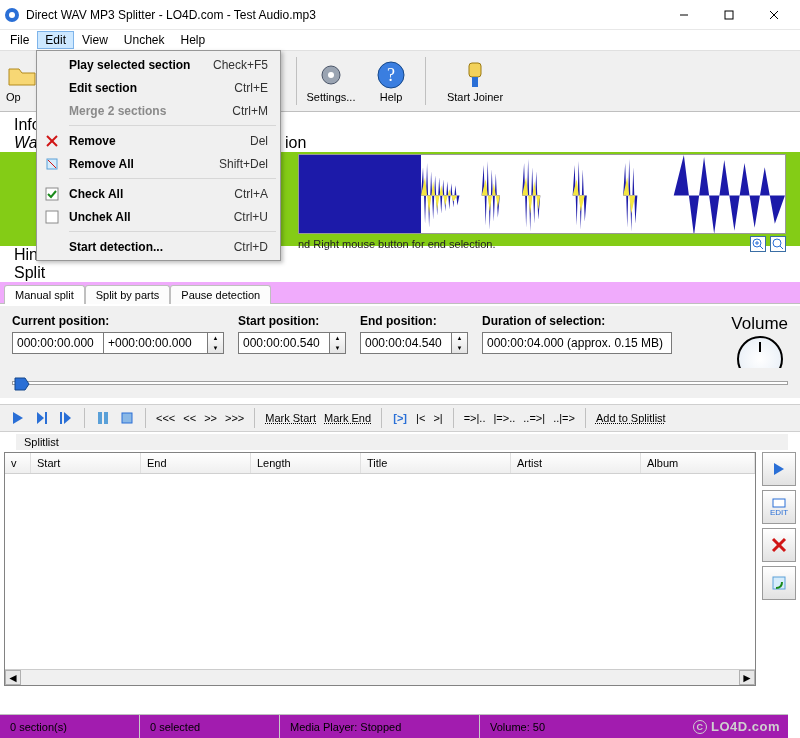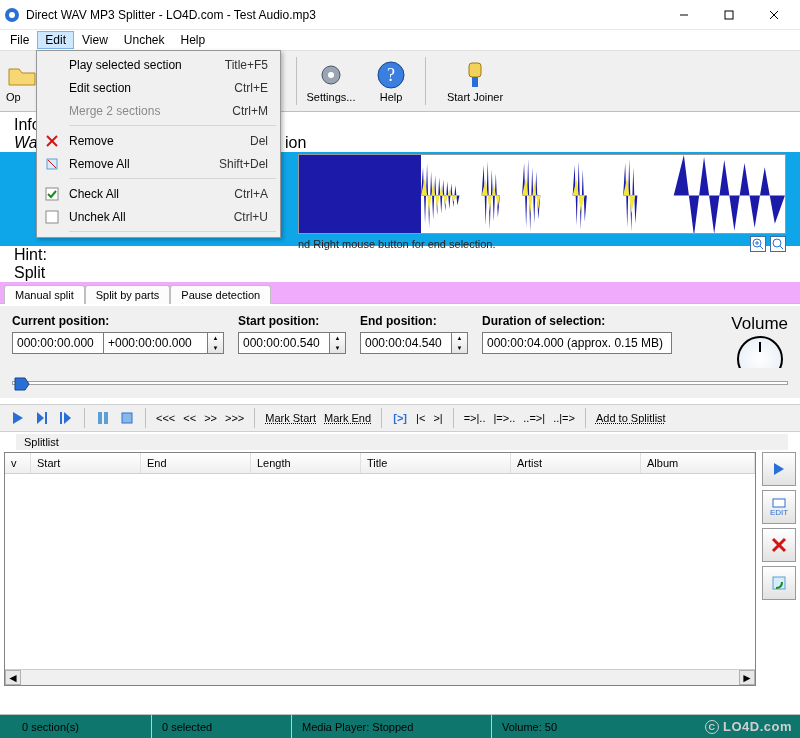--- a/index.html
+++ b/index.html
@@ -23,27 +23,27 @@
   .toolbtn { display: flex; flex-direction: column; align-items: center; justify-content: center; width: 60px; height: 58px; font-size: 11px; }
   .toolbtn.big { width: 90px; }
   .toolbtn .ticon { width: 32px; height: 32px; display: flex; align-items: center; justify-content: center; }
   .ticon svg { width: 32px; height: 32px; }
   .tool-sep { width: 1px; height: 48px; background: #c0c0c0; margin: 0 4px; }
 
   
   .dropdown { position: absolute; left: 36px; top: 50px; width: 245px; background: #f0f0f0; border: 1px solid #979797; box-shadow: 2px 2px 4px rgba(0,0,0,0.25); z-index: 50; padding: 2px; }
   .dd-row { display: flex; align-items: center; height: 23px; }
   .dd-ico { width: 26px; height: 22px; display: flex; align-items:center; justify-content:center; }
-  .dd-label { flex: 1; padding-left: 4px; }
+  .dd-label { flex: 1; padding-left: 4px; font-weight: bold; }
   .dd-sc { padding-right: 10px; color:#333; }
   .dd-sep { height: 1px; background: #d7d7d7; margin: 3px 2px 3px 30px; }
   .dd-row.disabled { color: #8a8a8a; }
 
   
-  .wave-panel { position: relative; height: 94px; background:#0ea5e9; }
+  .wave-panel { position: relative; height: 94px; background:#84cc16; }
   .wave-frame { position:absolute; left:298px; top:2px; right:14px; height:80px; border:1px solid #999; background:#fff; overflow:hidden; }
   .wave-sel { position:absolute; left:0; top:0; width:122px; height:100%; background:#1c1aa9; }
   .wave-cursor { position:absolute; left:122px; top:0; width:1px; height:100%; background:#f00; }
   .wave-time { position:absolute; left:130px; top:2px; font-size:11px; background:transparent; }
   .wave-right { position:absolute; left:122px; right:0; top:0; bottom:0; }
   .wave-hint { position:absolute; left:298px; top:86px; font-size:11px; color:#222; }
   .wave-zoom { position:absolute; right:14px; top:84px; display:flex; gap:4px; }
   .wave-zoom .zbtn { width:16px; height:16px; border:1px solid #3a6ea5; background:#fff; display:flex; align-items:center; justify-content:center; }
 
   
@@ -82,21 +82,21 @@
   .ghcell { border-right:1px solid #e0e0e0; padding:4px 6px; font-size:11px; background:linear-gradient(#fff,#efefef); }
   .grid-body { flex:1; background:#fff; }
   .grid-scroll { height:16px; background:#f0f0f0; border-top:1px solid #ccc; display:flex; }
   .grid-scroll .sc-l, .grid-scroll .sc-r { width:16px; display:flex; align-items:center; justify-content:center; border:1px solid #b0b0b0; background:#e8e8e8; }
   .grid-scroll .sc-track { flex:1; }
 
   .sidebtns { width:42px; display:flex; flex-direction:column; gap:4px; padding:0 4px; }
   .sidebtn { width:34px; height:34px; border:1px solid #9a9a9a; background:linear-gradient(#fff,#e2e2e2); display:flex; align-items:center; justify-content:center; }
 
   
-  .statusbar { position:absolute; bottom:0; left:0; right:0; height:24px; background:#0f766e; border-top:1px solid #bfbfbf; display:flex; align-items:center; font-size:11px;padding-left:12px; }
+  .statusbar { position:absolute; bottom:0; left:0; right:12px; height:24px; background:#a21caf; border-top:1px solid #bfbfbf; display:flex; align-items:center; font-size:11px; }
   .statusbar .cell { padding:0 10px; border-right:1px solid #c8c8c8; height:100%; display:flex; align-items:center; }
   .watermark { position:absolute; right:8px; bottom:4px; color:#cfcfcf; font-size:13px; font-weight:600; letter-spacing:0.5px; display:flex; align-items:center; gap:4px; }
   .watermark .c { border:1px solid #cfcfcf; border-radius:50%; width:14px; height:14px; display:flex; align-items:center; justify-content:center; font-size:9px; }
 
   
   .behind-label { position:absolute; font-size:16px; }
 </style>
 </head>
 <body>
 
@@ -172,21 +172,21 @@
         </svg>
       </span>
     <span>Start Joiner</span>
   </div>
 </div>
 
 <div class="dropdown">
   <div class="dd-row">
     <span class="dd-ico"></span>
     <span class="dd-label">Play selected section</span>
-    <span class="dd-sc">Title+F5</span>
+    <span class="dd-sc">Check+F5</span>
   </div>
   <div class="dd-row">
     <span class="dd-ico"></span>
     <span class="dd-label">Edit section</span>
     <span class="dd-sc">Ctrl+E</span>
   </div>
   <div class="dd-row disabled">
     <span class="dd-ico"></span>
     <span class="dd-label">Merge 2 sections</span>
     <span class="dd-sc">Ctrl+M</span>
@@ -226,20 +226,25 @@
   <div class="dd-row">
     <span class="dd-ico">
         <svg width="14" height="14" viewBox="0 0 14 14">
           <rect x="1" y="1" width="12" height="12" fill="#fff" stroke="#8a8a8a"></rect>
         </svg>
       </span>
     <span class="dd-label">Unchek All</span>
     <span class="dd-sc">Ctrl+U</span>
   </div>
   <div class="dd-sep"></div>
+  <div class="dd-row">
+    <span class="dd-ico"></span>
+    <span class="dd-label">Start detection...</span>
+    <span class="dd-sc">Ctrl+D</span>
+  </div>
 </div>
 
 <span class="behind-label" style="left:14px; top:116px;">Info</span>
 <span class="behind-label" style="left:14px; top:134px;font-style:italic;">Wa</span>
 <span class="behind-label" style="left:285px; top:134px;">ion</span>
 <span class="behind-label" style="left:14px; top:246px;">Hint:</span>
 <span class="behind-label" style="left:14px; top:264px;">Split</span>
 
 <div class="wave-panel" style="position:absolute; left:0; top:152px; right:0;">
   <div class="wave-frame">

